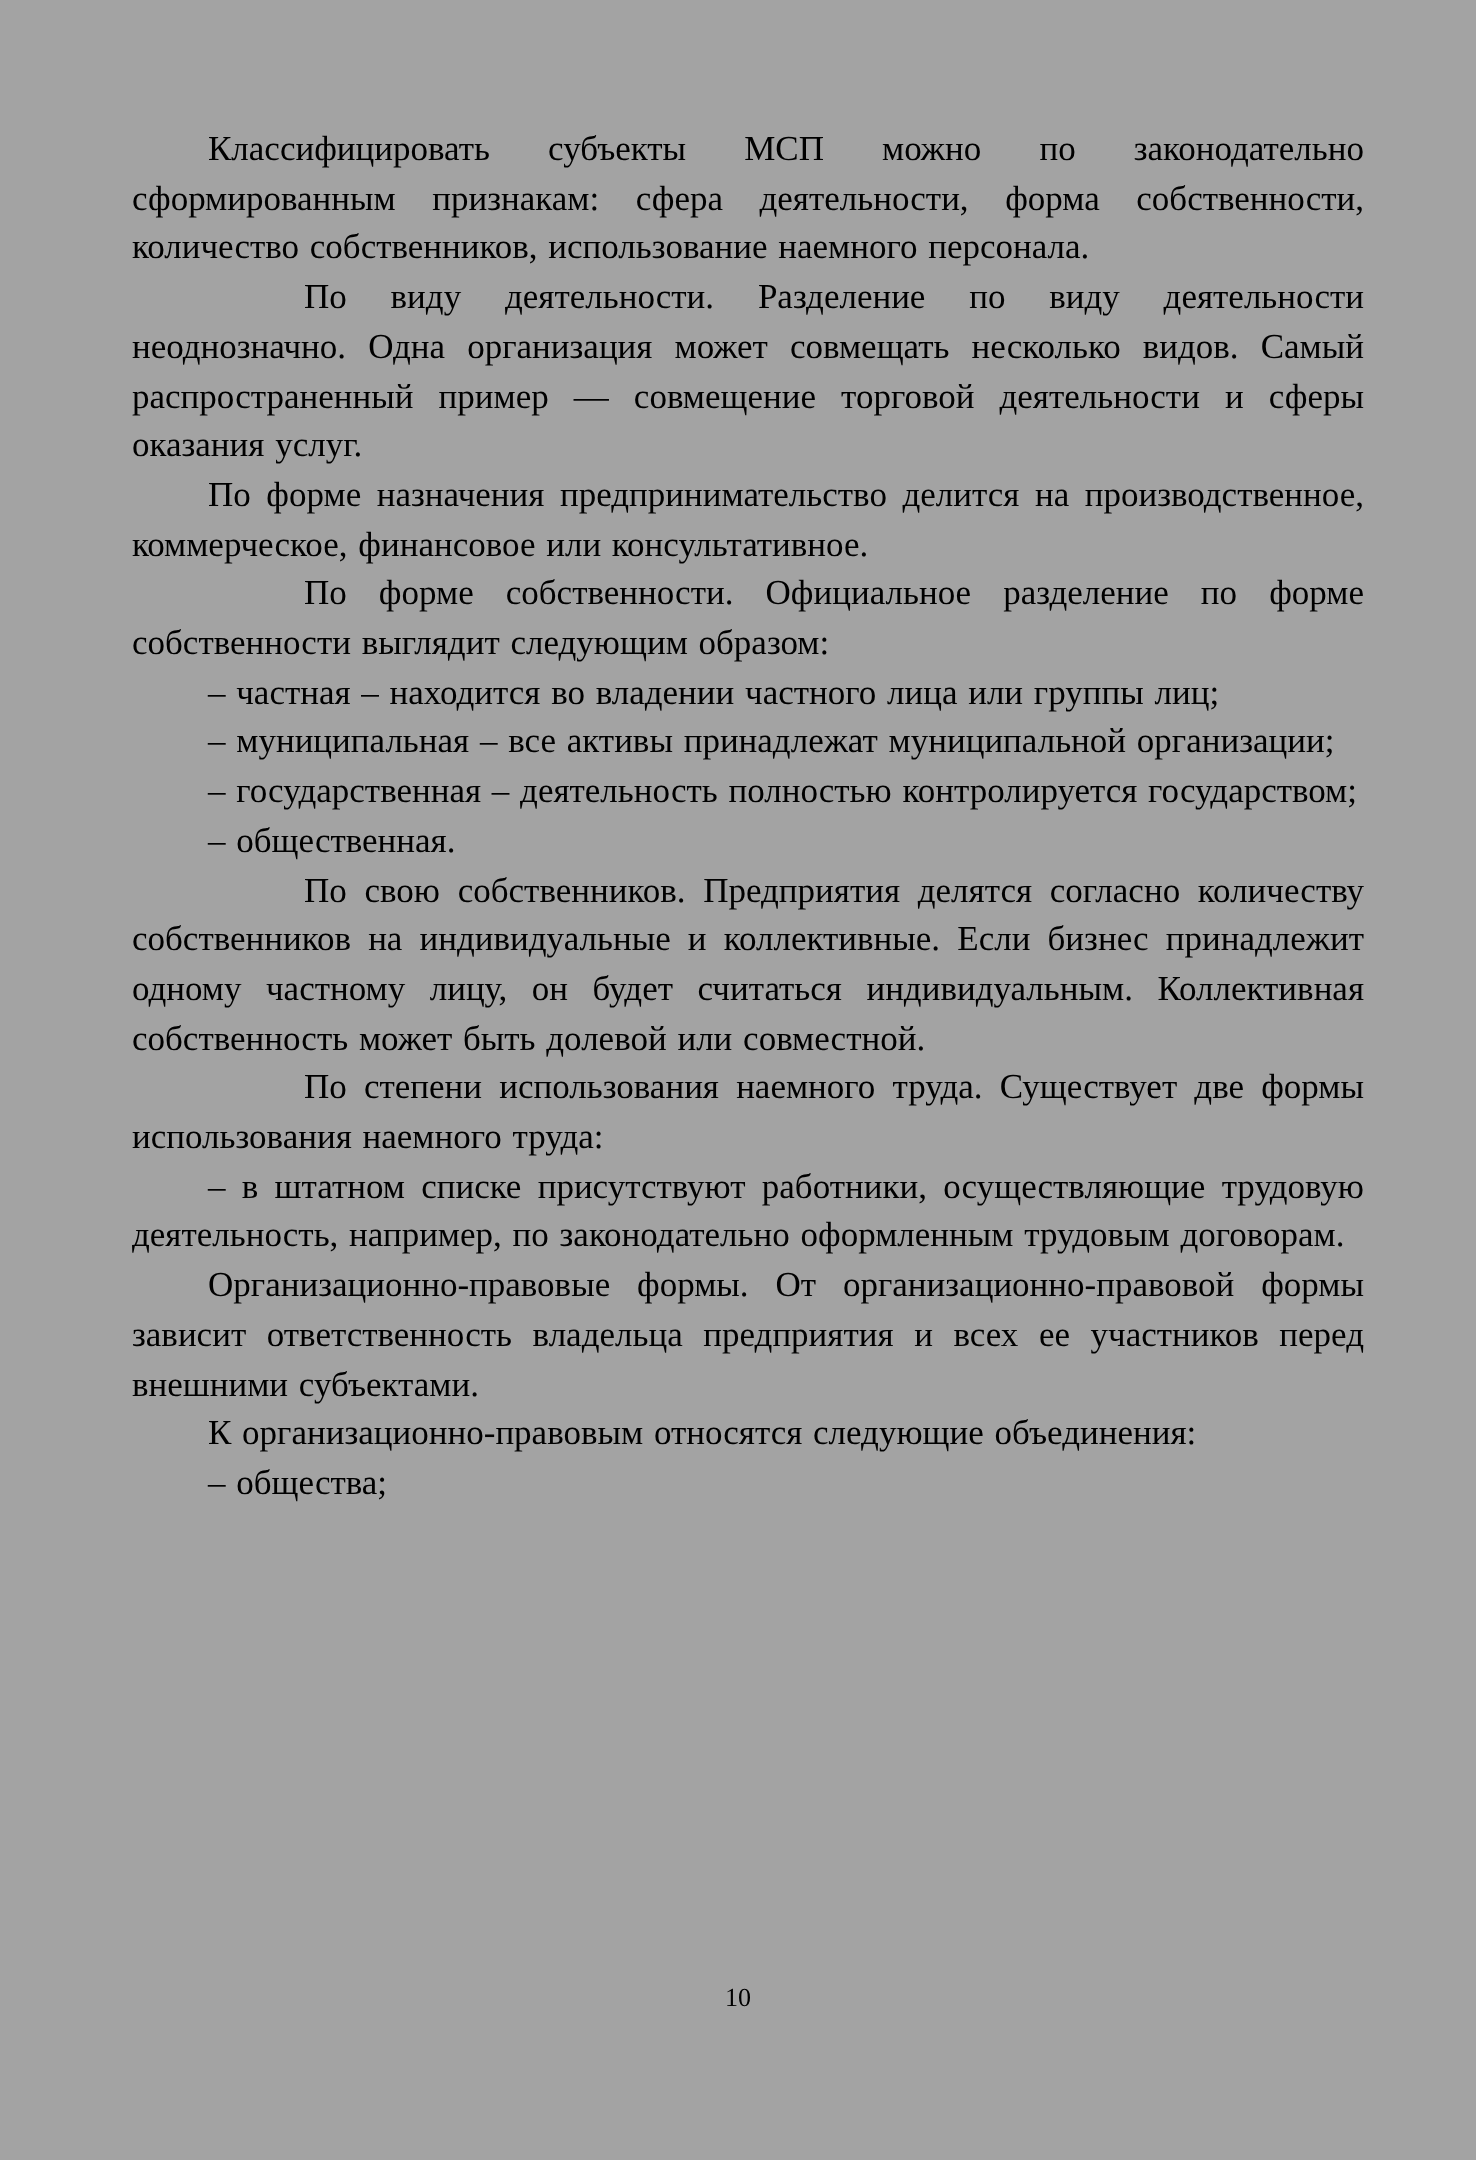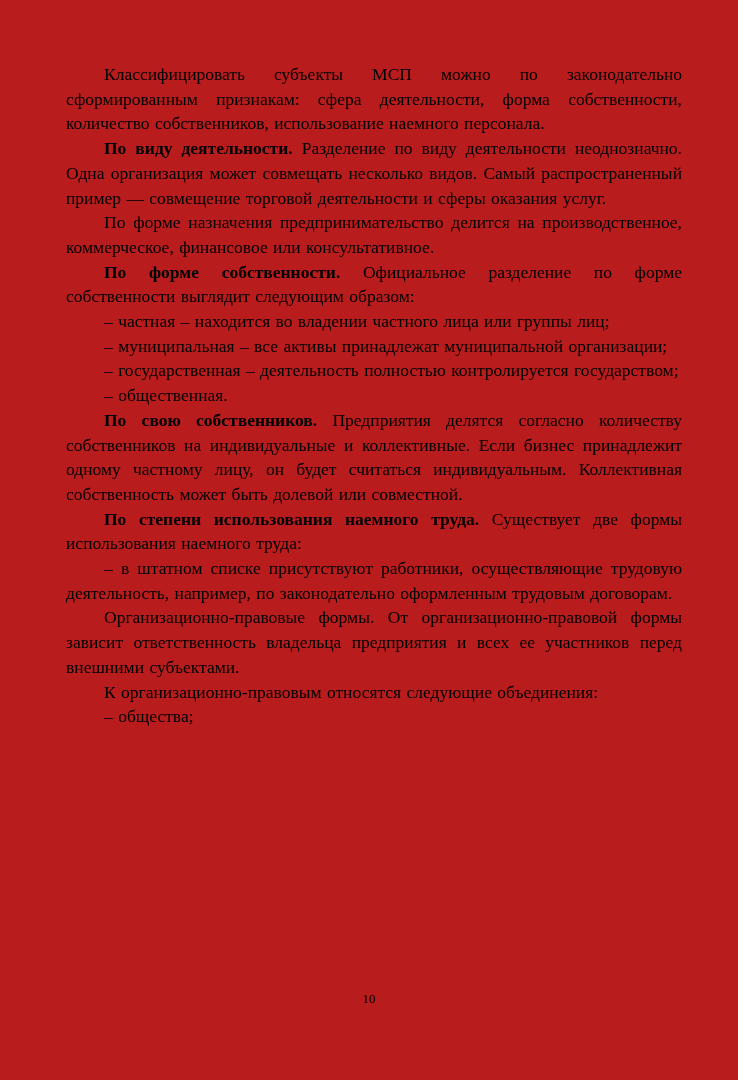--- a/index.html
+++ b/index.html
@@ -15,32 +15,32 @@
     color: #000000;
     overflow: hidden;
   }
   .page {
     box-sizing: border-box;
     position: absolute;
     top: 0; left: 0;
     width: 738px;
     height: 1080px;
     padding: 62px 56px 0 66px;
-    background: #b91c1c;
+    background: #a3a3a3;
   }
   .content p {
     margin: 0;
     text-align: justify;
     text-indent: 38px;
     font-size: 17.5px;
     line-height: 24.7px;
     word-spacing: 1px;
   }
   .run-normal { font-weight: normal; font-style: normal; }
-  .run-bold { font-weight: bold; }
+  .run-bold { font-weight: normal; margin-left: 48px; }
   .run-italic { }
   .page-number {
     position: absolute;
     top: 988px;
     left: 0;
     width: 738px;
     text-align: center;
     font-size: 13px;
     line-height: 22px;
   }

